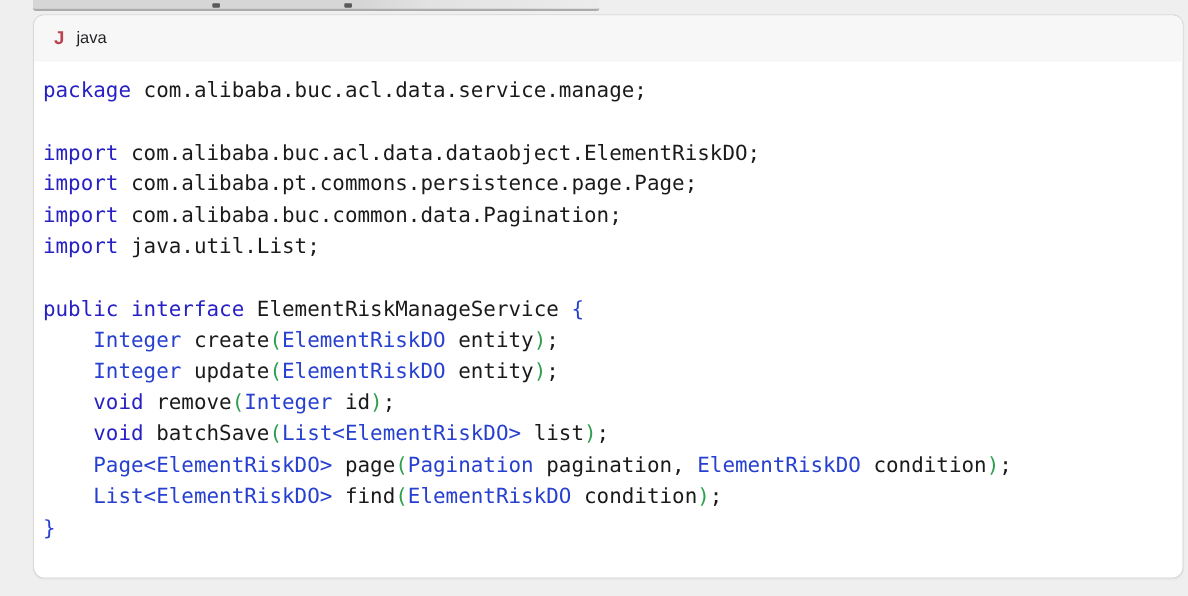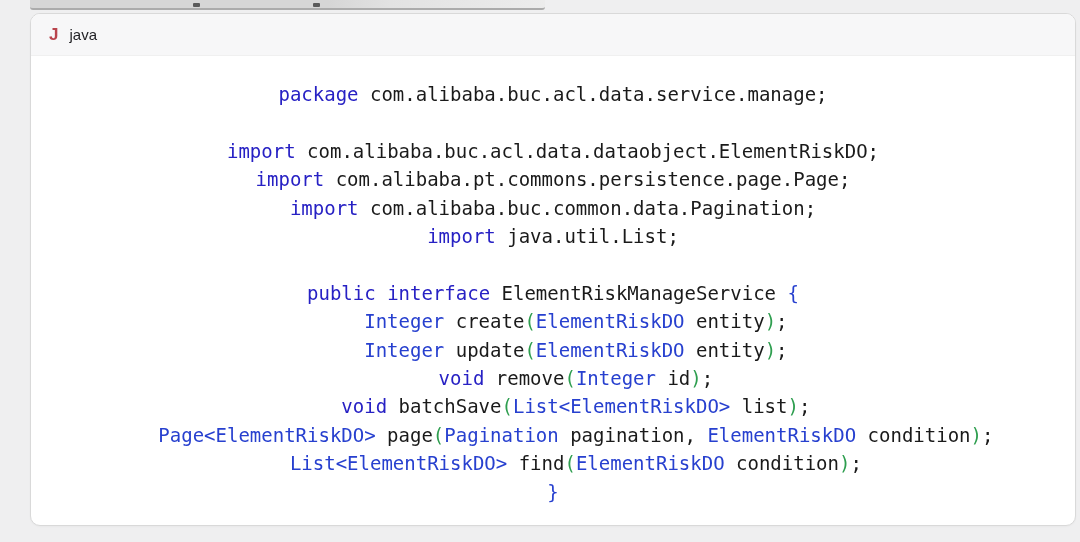--- a/index.html
+++ b/index.html
@@ -58,27 +58,26 @@
     font-weight: bold;
     font-size: 17px;
     line-height: 1;
     font-family: "Liberation Sans", sans-serif;
   }
   .lang-label {
     font-size: 15px;
     color: #1f1f23;
   }
   pre.code {
-    margin: 12px;
+    margin: 0;
     padding: 12px 8px 0 8px;
     font-family: "DejaVu Sans Mono", "Liberation Mono", monospace;
     font-size: 19px;
     line-height: 28.4px;
     white-space: pre;
-    text-align: center;
   }
   pre.code .line { min-height: 28.4px; }
 </style>
 </head>
 <body style="background: rgb(239, 239, 240);">
 
 <div class="top-crop">
   <span class="tick tick1"></span>
   <span class="tick tick2"></span>
 </div>

